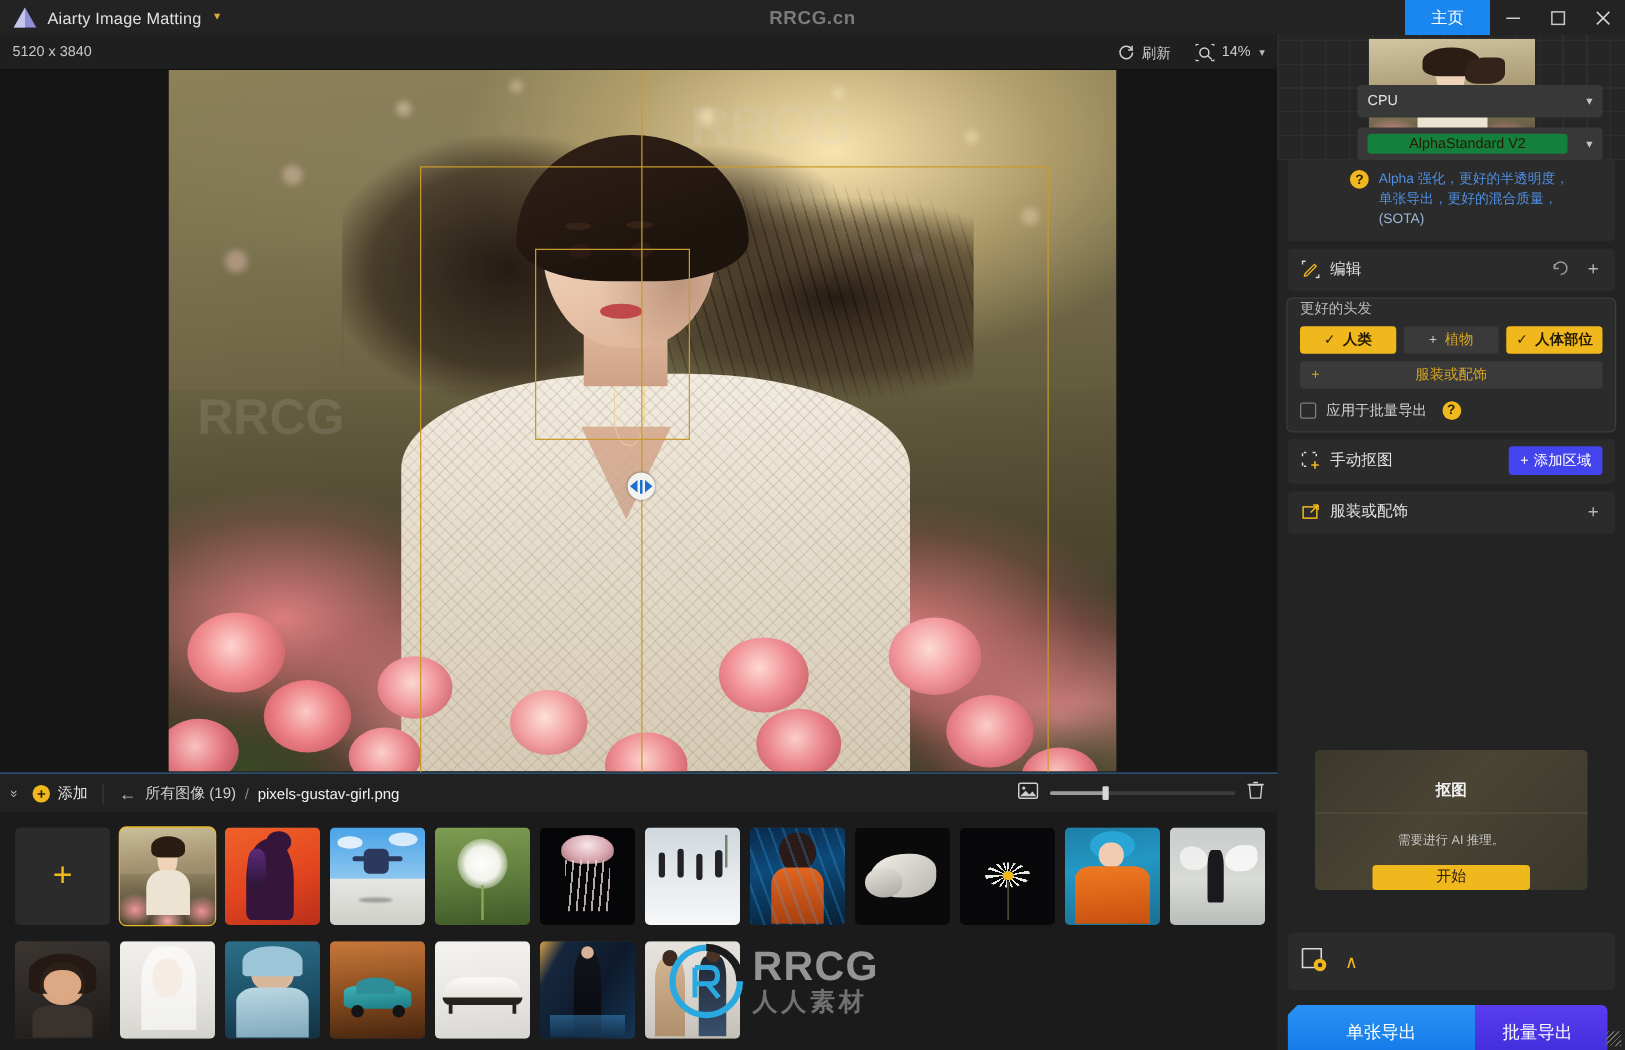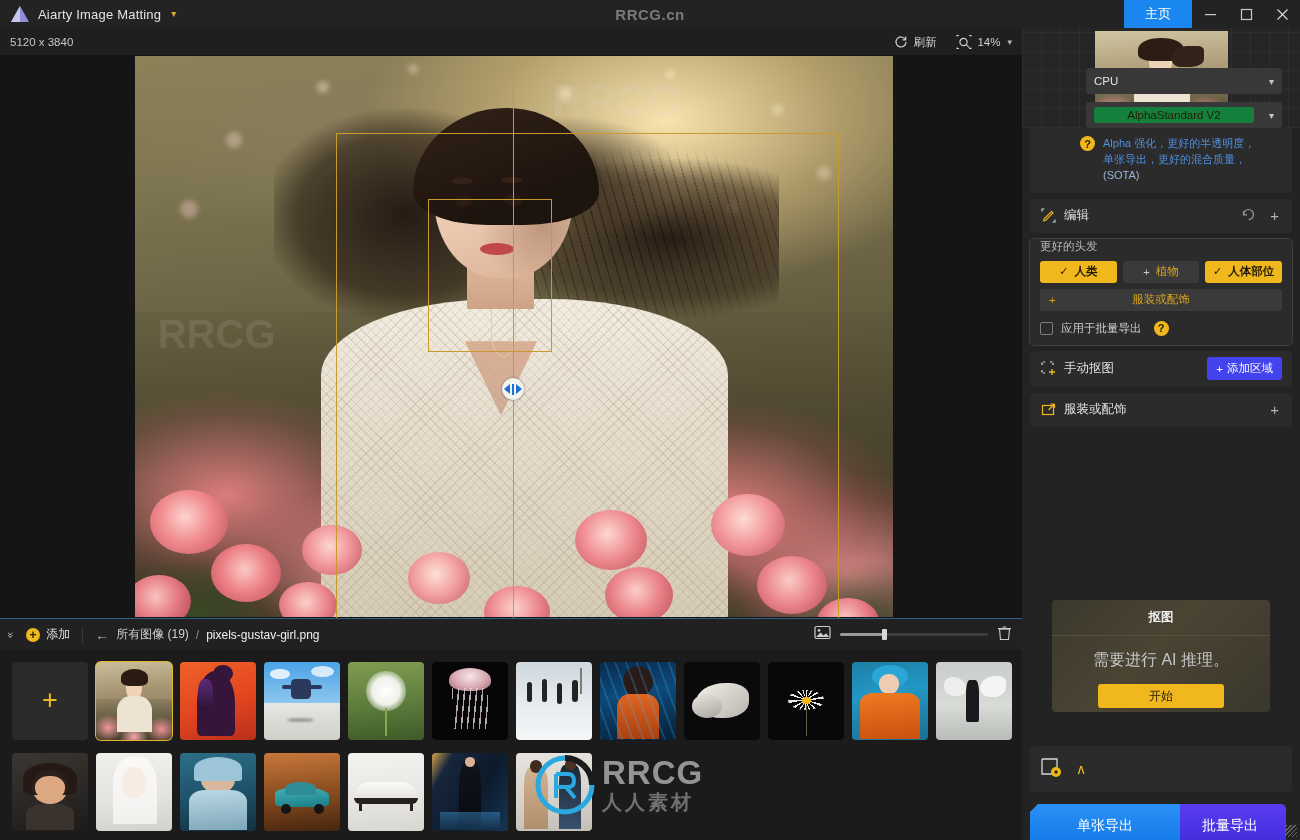--- a/index.html
+++ b/index.html
@@ -310,23 +310,23 @@
   .check-lbl { font-size:11.5px; color:#cfcfcf; }
   .blue-btn {
     background:#4444ee; color:#fff; font-size:11.5px; border-radius:3px;
     padding:4px 9px; display:flex; align-items:center; gap:4px;
   }
   .matting-card {
     position:absolute; left:30px; top:572px; width:218px; height:112px;
     background:linear-gradient(135deg,#3b382c 0%, #4a4433 45%, #3a372b 100%);
     border-radius:4px; display:flex; flex-direction:column; align-items:center;
   }
-  .matting-title { font-size:12.5px; color:#f0f0f0; font-weight:bold; margin-top:9px; }
+  .matting-title { font-size:12.5px; color:#f0f0f0; font-weight:bold; margin-top:24px; }
   .matting-rule { width:100%; height:1px; background:#55503d; margin-top:9px; }
-  .matting-desc { font-size:16px; color:#c6c6c6; margin-top:14px; }
+  .matting-desc { font-size:10px; color:#c6c6c6; margin-top:14px; }
   .start-btn {
     margin-top:13px; width:126px; height:24px; background:#f0b81d; border-radius:3px;
     display:flex; align-items:center; justify-content:center; font-size:12px; color:#2a2109;
   }
   .export-card {
     position:absolute; left:8px; top:718px; width:262px; height:46px;
     background:#2b2b2b; border-radius:4px; display:flex; align-items:center; padding:0 10px; gap:10px;
   }
   .exp-texts { flex:1; }
   .exp-title { font-size:12px; color:#ececec; }

